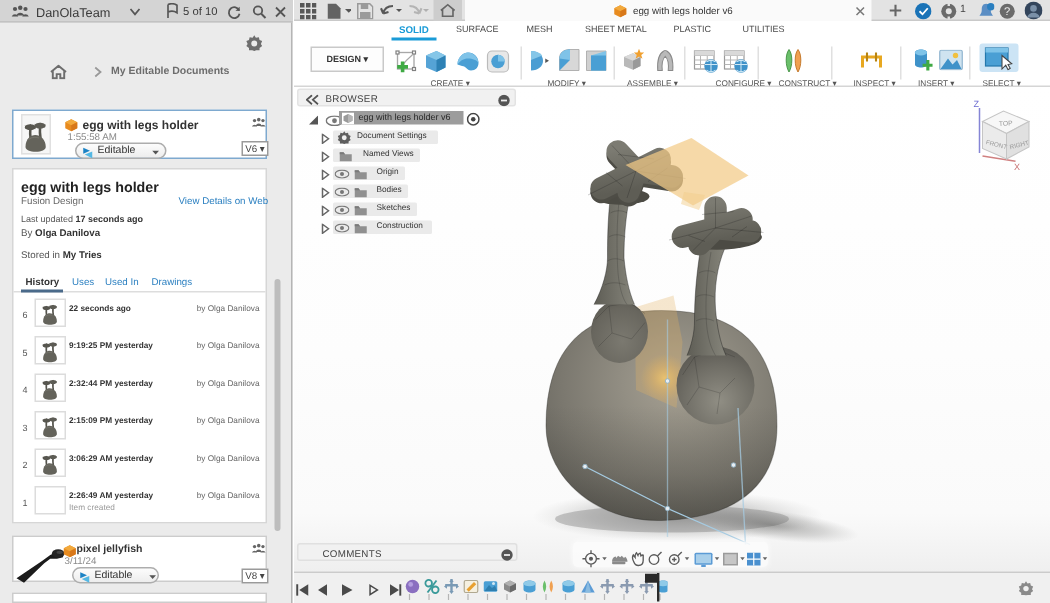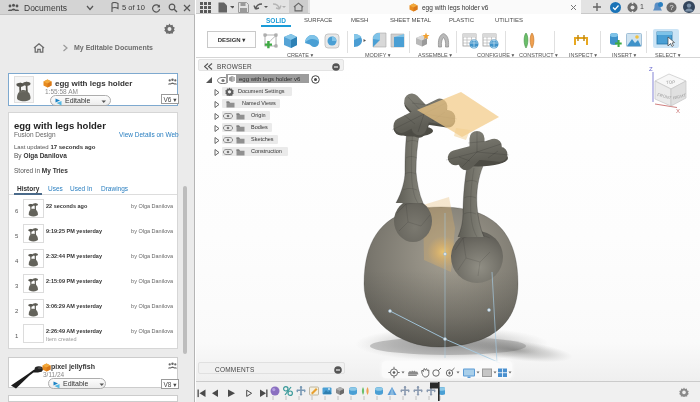--- a/index.html
+++ b/index.html
@@ -56,21 +56,21 @@
 <body>
 
 <div id="leftpanel" class="abs">
   <div id="lp-header" class="abs">
     <svg class="abs" style="left:7px;top:3px" width="13" height="10" viewBox="0 0 13 10">
         <circle cx="3" cy="3" r="1.4" fill="#555"></circle>
         <circle cx="6.5" cy="2.2" r="1.5" fill="#555"></circle>
         <circle cx="10" cy="3" r="1.4" fill="#555"></circle>
         <path d="M0.8 8 a2.4 2.4 0 0 1 4.4 0z M4 7.4 a2.6 2.6 0 0 1 5 0z M7.8 8 a2.4 2.4 0 0 1 4.4 0z" fill="#555"></path>
       </svg>
-    <span class="abs lp-htext" style="left:24px">Documents</span>
+    <span class="abs lp-htext" style="left:24px">DanOlaTeam</span>
     <svg class="abs" style="left:86px;top:5px" width="8" height="6">
         <path d="M1 1 L4 4.5 L7 1" stroke="#555" stroke-width="1.2" fill="none"></path>
       </svg>
     <svg class="abs" style="left:110px;top:2px" width="11" height="11" viewBox="0 0 11 11">
         <path d="M2 1 L2 10 M2 1 C4 0.2 6 0.2 8 1.5 L8 6.5 C6 5.2 4 5.2 2 6" stroke="#555" stroke-width="1.1" fill="none"></path>
       </svg>
     <span class="abs lp-htext" style="left:122px;font-size:7.5px">5 of 10</span>
     <svg class="abs" style="left:151px;top:3px" width="10" height="10" viewBox="0 0 10 10">
         <path d="M8.5 4 A3.6 3.6 0 1 0 8.7 6.2" stroke="#555" stroke-width="1.2" fill="none"></path>
         <path d="M8.8 1.5 L8.8 4.4 L6 4.2z" fill="#555"></path>

